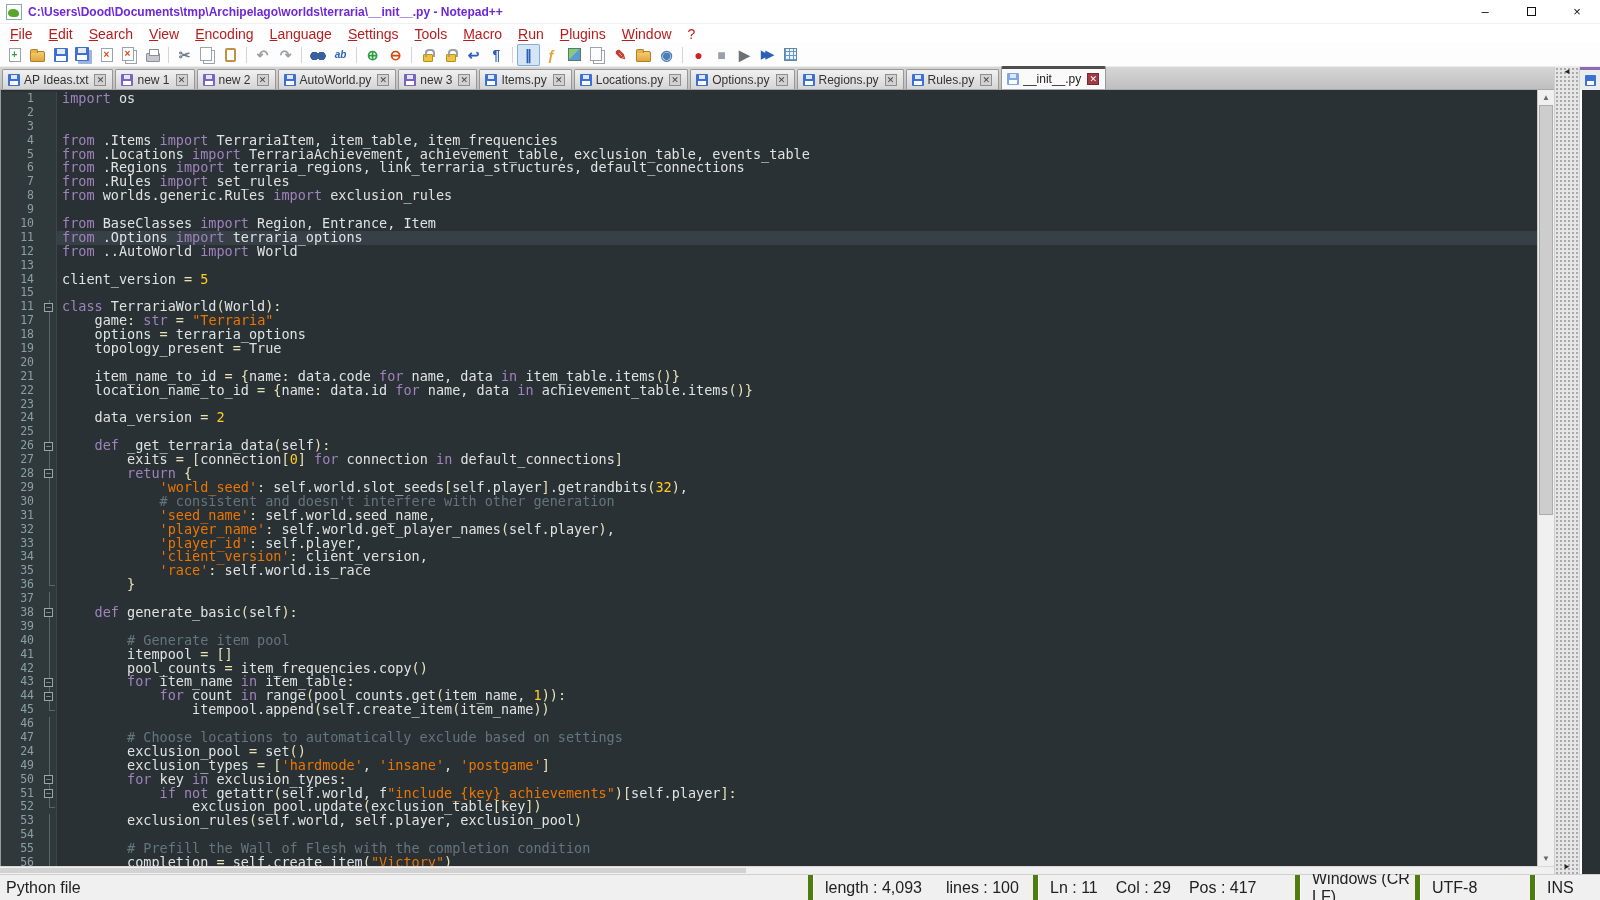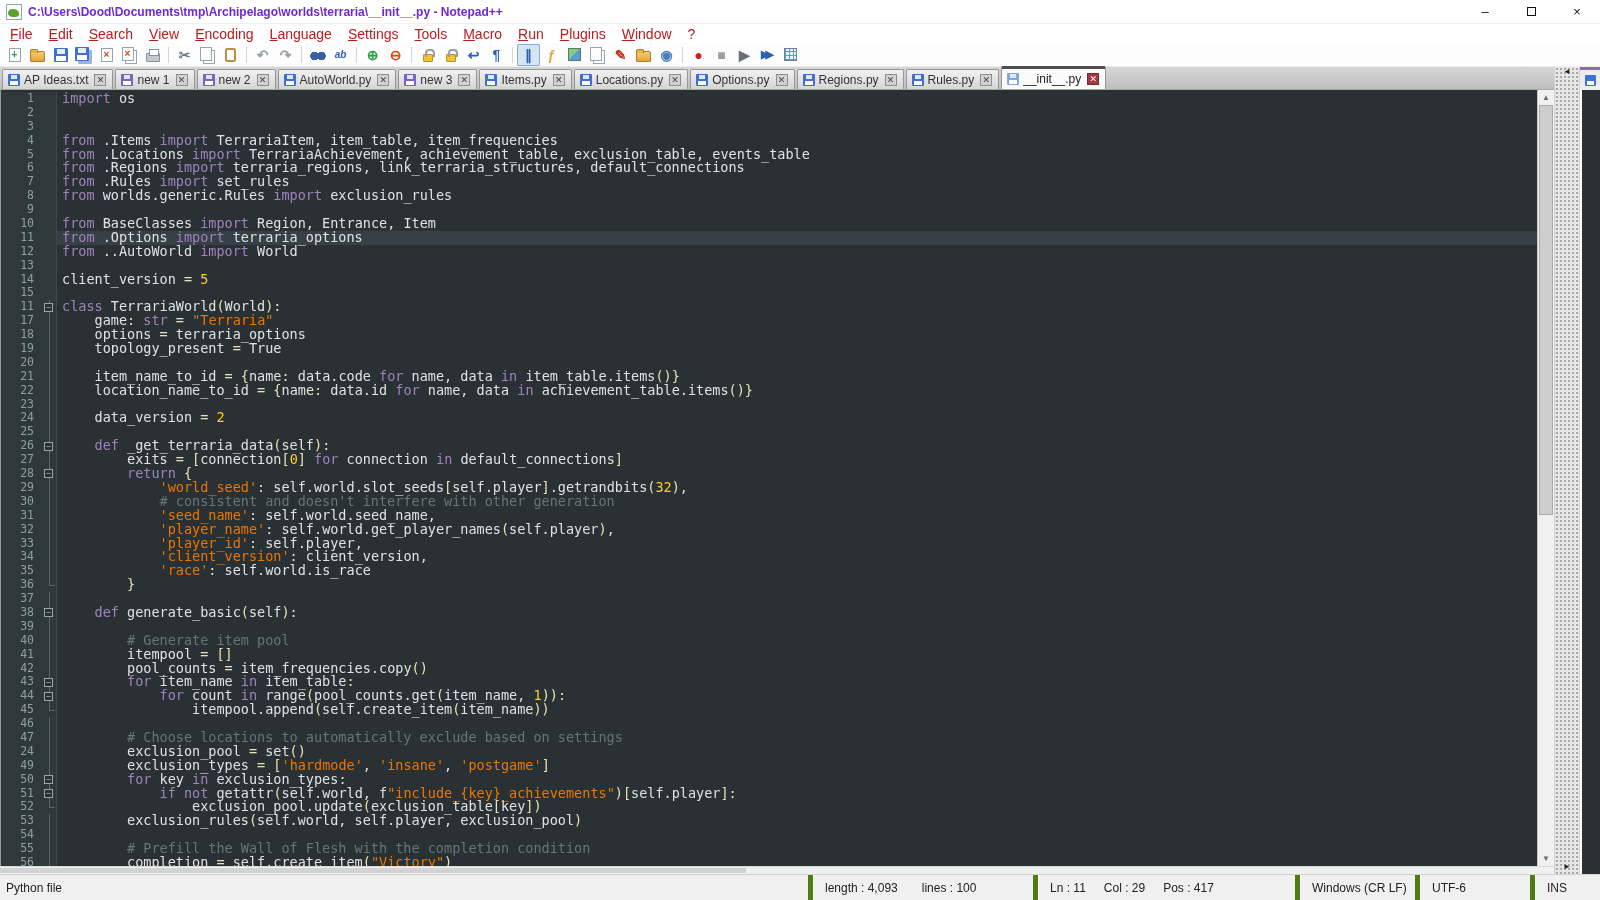--- a/index.html
+++ b/index.html
@@ -85,21 +85,21 @@
   
   .splitter { width:26px; flex:none; background-color:#e6e6e6; background-image:radial-gradient(#a9a9a9 1px, transparent 1.2px); background-size:4px 4px; border-left:1px solid #cfcfcf; border-right:1px solid #cfcfcf; display:flex; flex-direction:column; justify-content:space-between; align-items:center; }
   .split-arrow { font-size:8px; color:#222; height:12px; }
   .right-view { width:20px; flex:none; display:flex; flex-direction:column; background:#f2f2f2; }
   .rv-tab { height:23px; background:#ececec; border-top:3px solid #8b6bb5; display:flex; align-items:center; justify-content:center; }
   .rv-floppy { width:11px; height:11px; background:#3e6fd2; border-radius:1px; position:relative; }
   .rv-floppy::after { content:""; position:absolute; bottom:1px; left:2px; right:2px; height:4px; background:#fff; }
   .rv-dark { flex:1; background:#293134; border-left:2px solid #fff; }
 
   
-  .statusbar { height:26px; background:#f0f0f0; border-top:1px solid #d0d0d0; display:flex; align-items:stretch; font-size:12px; color:#222; }
+  .statusbar { height:26px; background:#f0f0f0; border-top:1px solid #d0d0d0; display:flex; align-items:stretch; font-size:16px; color:#222; }
   .st-sec { display:flex; align-items:center; padding-left:12px; border-left:5px solid #4d7c0f; box-shadow:inset 1px 0 0 #fff; }
   .st-type { flex:1; border-left:none; box-shadow:none; padding-left:6px; }
   .st-len { width:225px; } .st-pos { width:262px; } .st-eol { width:120px; } .st-enc { width:115px; } .st-ins { width:70px; }
   .st-gap24 { display:inline-block; width:24px; } .st-gap18 { display:inline-block; width:18px; }
 </style>
 </head>
 <body>
 
 <div class="titlebar">
   <span class="app-icon"></span>
@@ -385,15 +385,15 @@
     <span>lines : 100</span>
   </div>
   <div class="st-sec st-pos">
     <span>Ln : 11</span>
       <span class="st-gap18"></span>
     <span>Col : 29</span>
       <span class="st-gap18"></span>
     <span>Pos : 417</span>
   </div>
   <div class="st-sec st-eol">Windows (CR LF)</div>
-  <div class="st-sec st-enc">UTF-6</div>
+  <div class="st-sec st-enc">UTF-8</div>
   <div class="st-sec st-ins">INS</div>
 </div>
 
 </body></html>

